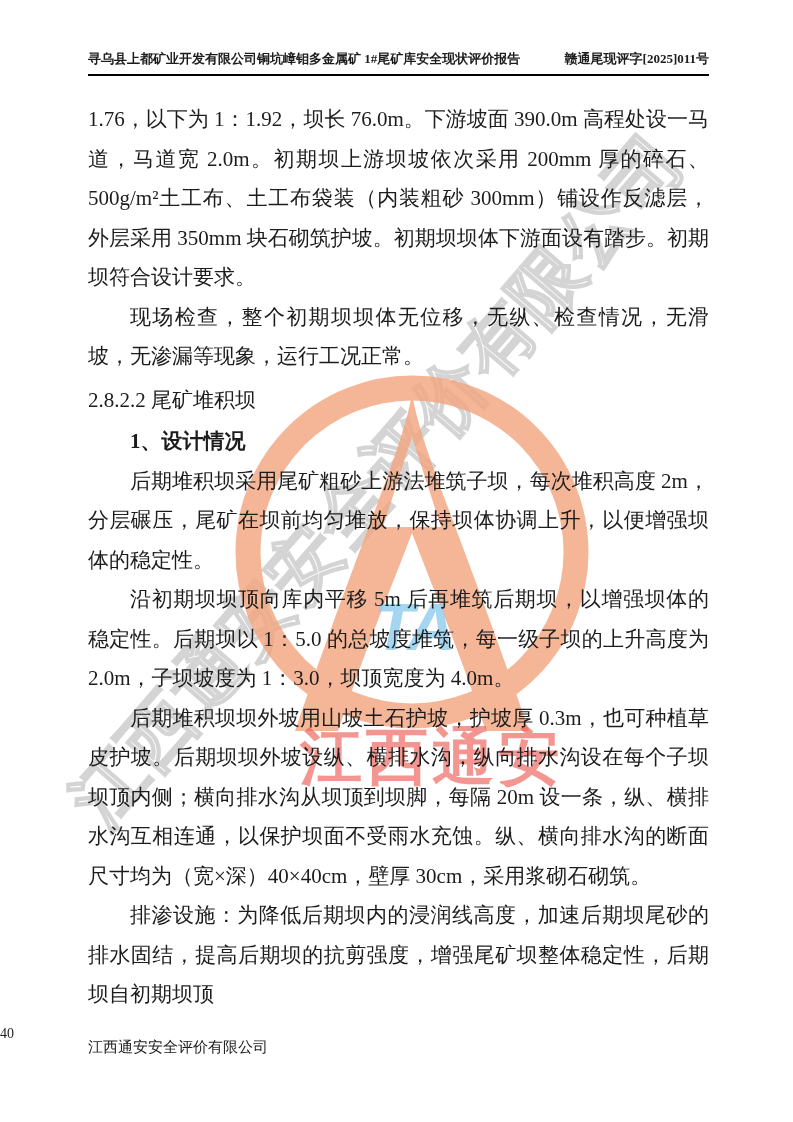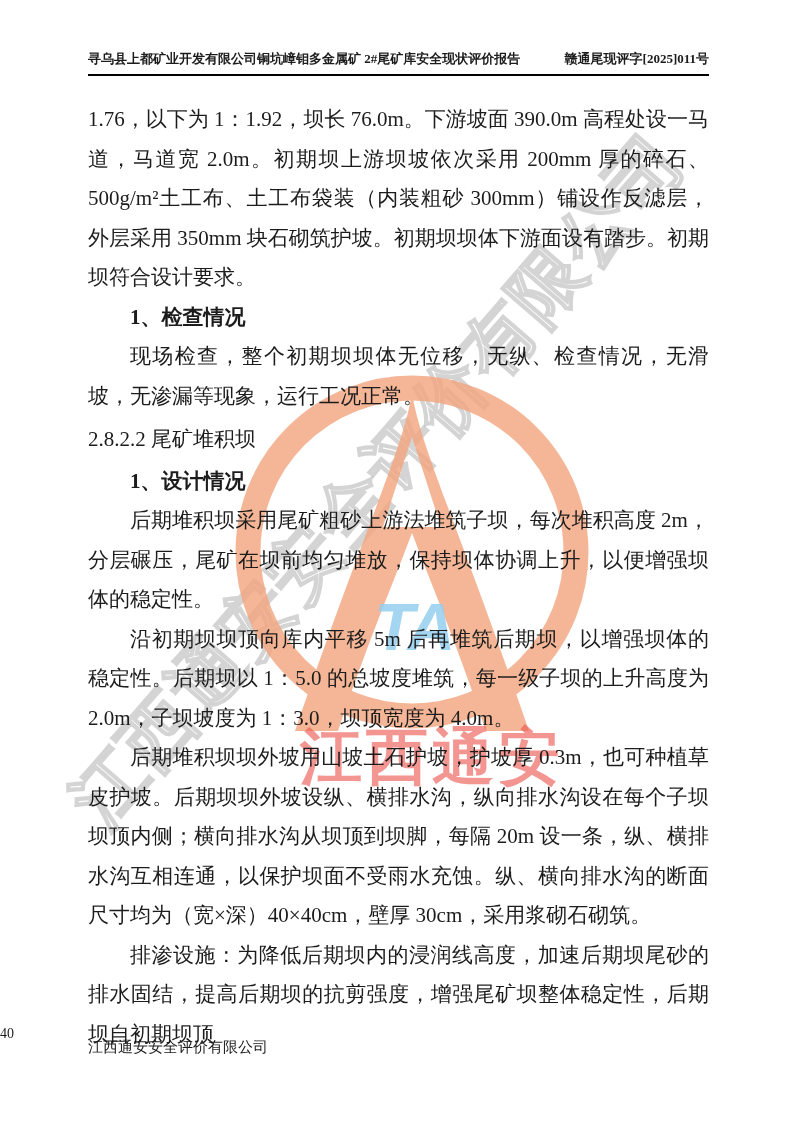--- a/index.html
+++ b/index.html
@@ -80,27 +80,26 @@
                C168,190 206,112 215,56 Z
                M215,100 L244,190 L186,190 Z" fill="#F2A57E"></path>
     </svg>
 
     <div class="wm-ta">TA</div>
 
     <div class="wm-red">江西通安</div>
   </div>
 
   <div class="header">
-    <span class="h-left">寻乌县上都矿业开发有限公司铜坑嶂钼多金属矿 2#尾矿库安全现状评价报告</span>
+    <span class="h-left">寻乌县上都矿业开发有限公司铜坑嶂钼多金属矿 1#尾矿库安全现状评价报告</span>
     <span class="h-right">赣通尾现评字[2025]011号</span>
   </div>
 
   <div class="content">
     <p class="noindent">1.76，以下为 1：1.92，坝长 76.0m。下游坡面 390.0m 高程处设一马道，马道宽 2.0m。初期坝上游坝坡依次采用 200mm 厚的碎石、500g/m²土工布、土工布袋装（内装粗砂 300mm）铺设作反滤层，外层采用 350mm 块石砌筑护坡。初期坝坝体下游面设有踏步。初期坝符合设计要求。</p>
-    <p class="h-sub">1、检查情况</p>
     <p>现场检查，整个初期坝坝体无位移，无纵、检查情况，无滑坡，无渗漏等现象，运行工况正常。</p>
     <p class="h-sec">2.8.2.2 尾矿堆积坝</p>
     <p class="h-sub">1、设计情况</p>
     <p>后期堆积坝采用尾矿粗砂上游法堆筑子坝，每次堆积高度 2m，分层碾压，尾矿在坝前均匀堆放，保持坝体协调上升，以便增强坝体的稳定性。</p>
     <p>沿初期坝坝顶向库内平移 5m 后再堆筑后期坝，以增强坝体的稳定性。后期坝以 1：5.0 的总坡度堆筑，每一级子坝的上升高度为 2.0m，子坝坡度为 1：3.0，坝顶宽度为 4.0m。</p>
     <p>后期堆积坝坝外坡用山坡土石护坡，护坡厚 0.3m，也可种植草皮护坡。后期坝坝外坡设纵、横排水沟，纵向排水沟设在每个子坝坝顶内侧；横向排水沟从坝顶到坝脚，每隔 20m 设一条，纵、横排水沟互相连通，以保护坝面不受雨水充蚀。纵、横向排水沟的断面尺寸均为（宽×深）40×40cm，壁厚 30cm，采用浆砌石砌筑。</p>
     <p>排渗设施：为降低后期坝内的浸润线高度，加速后期坝尾砂的排水固结，提高后期坝的抗剪强度，增强尾矿坝整体稳定性，后期坝自初期坝顶</p>
   </div>
 
   <div class="page-number">40</div>

